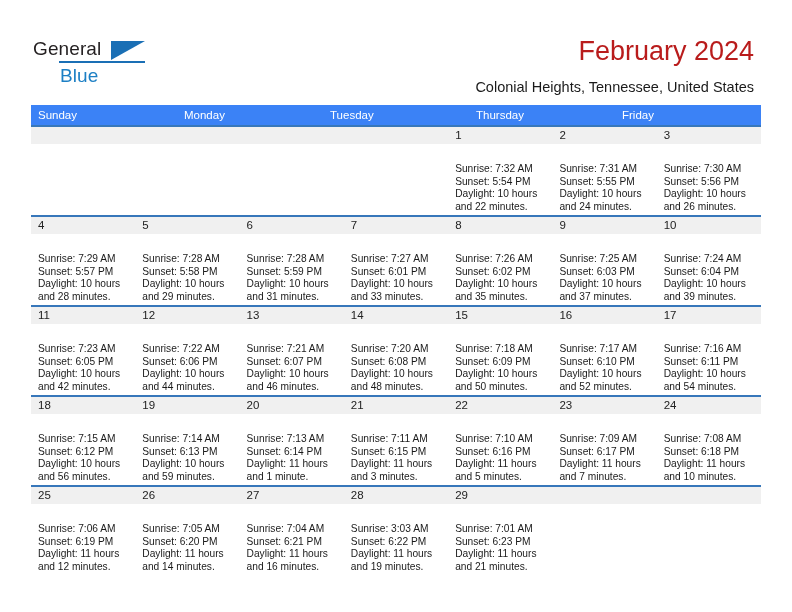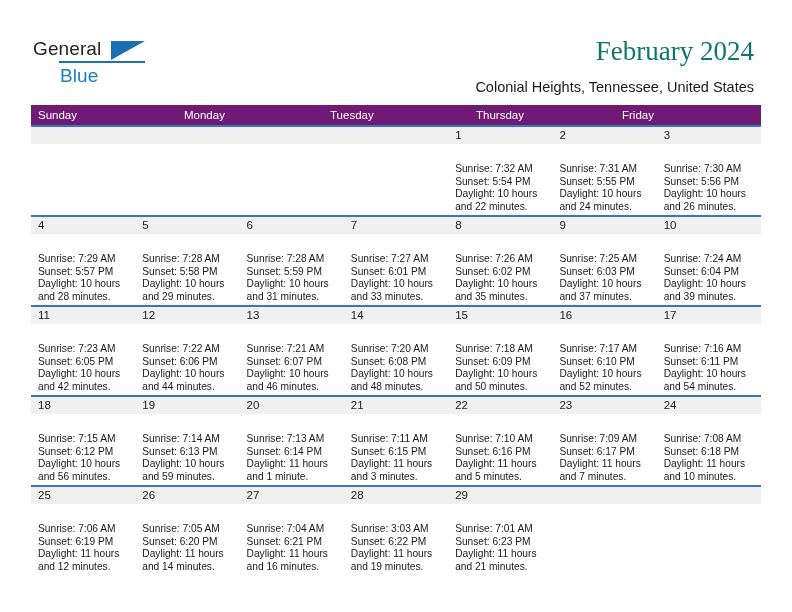--- a/index.html
+++ b/index.html
@@ -72,24 +72,23 @@
     width: 86px;
     height: 2px;
     background: #1a6fb5;
   }
 
   .title {
     position: absolute;
     right: 38px;
     top: 36px;
     font-size: 27px;
-    color: #0f766e;
+    color: #b91c1c;
     white-space: nowrap;
     text-align: right;
-    font-family: Liberation Serif, serif;
   }
   .subtitle {
     position: absolute;
     right: 38px;
     top: 79px;
     font-size: 14.5px;
     color: #1a1a1a;
     white-space: nowrap;
     text-align: left;
   }
@@ -98,21 +97,21 @@
   .calendar {
     position: absolute;
     left: 31px;
     top: 105px;
     width: 730px;
   }
   .dow-row {
     display: flex;
     width: 730px;
     height: 20px;
-    background: #701a75;
+    background: #3b82f6;
   }
   .dow {
     flex: 1 1 0;
     font-size: 11.5px;
     color: #ffffff;
     line-height: 20px;
     padding-left: 7px;
     box-sizing: border-box;
     white-space: nowrap;
   }

